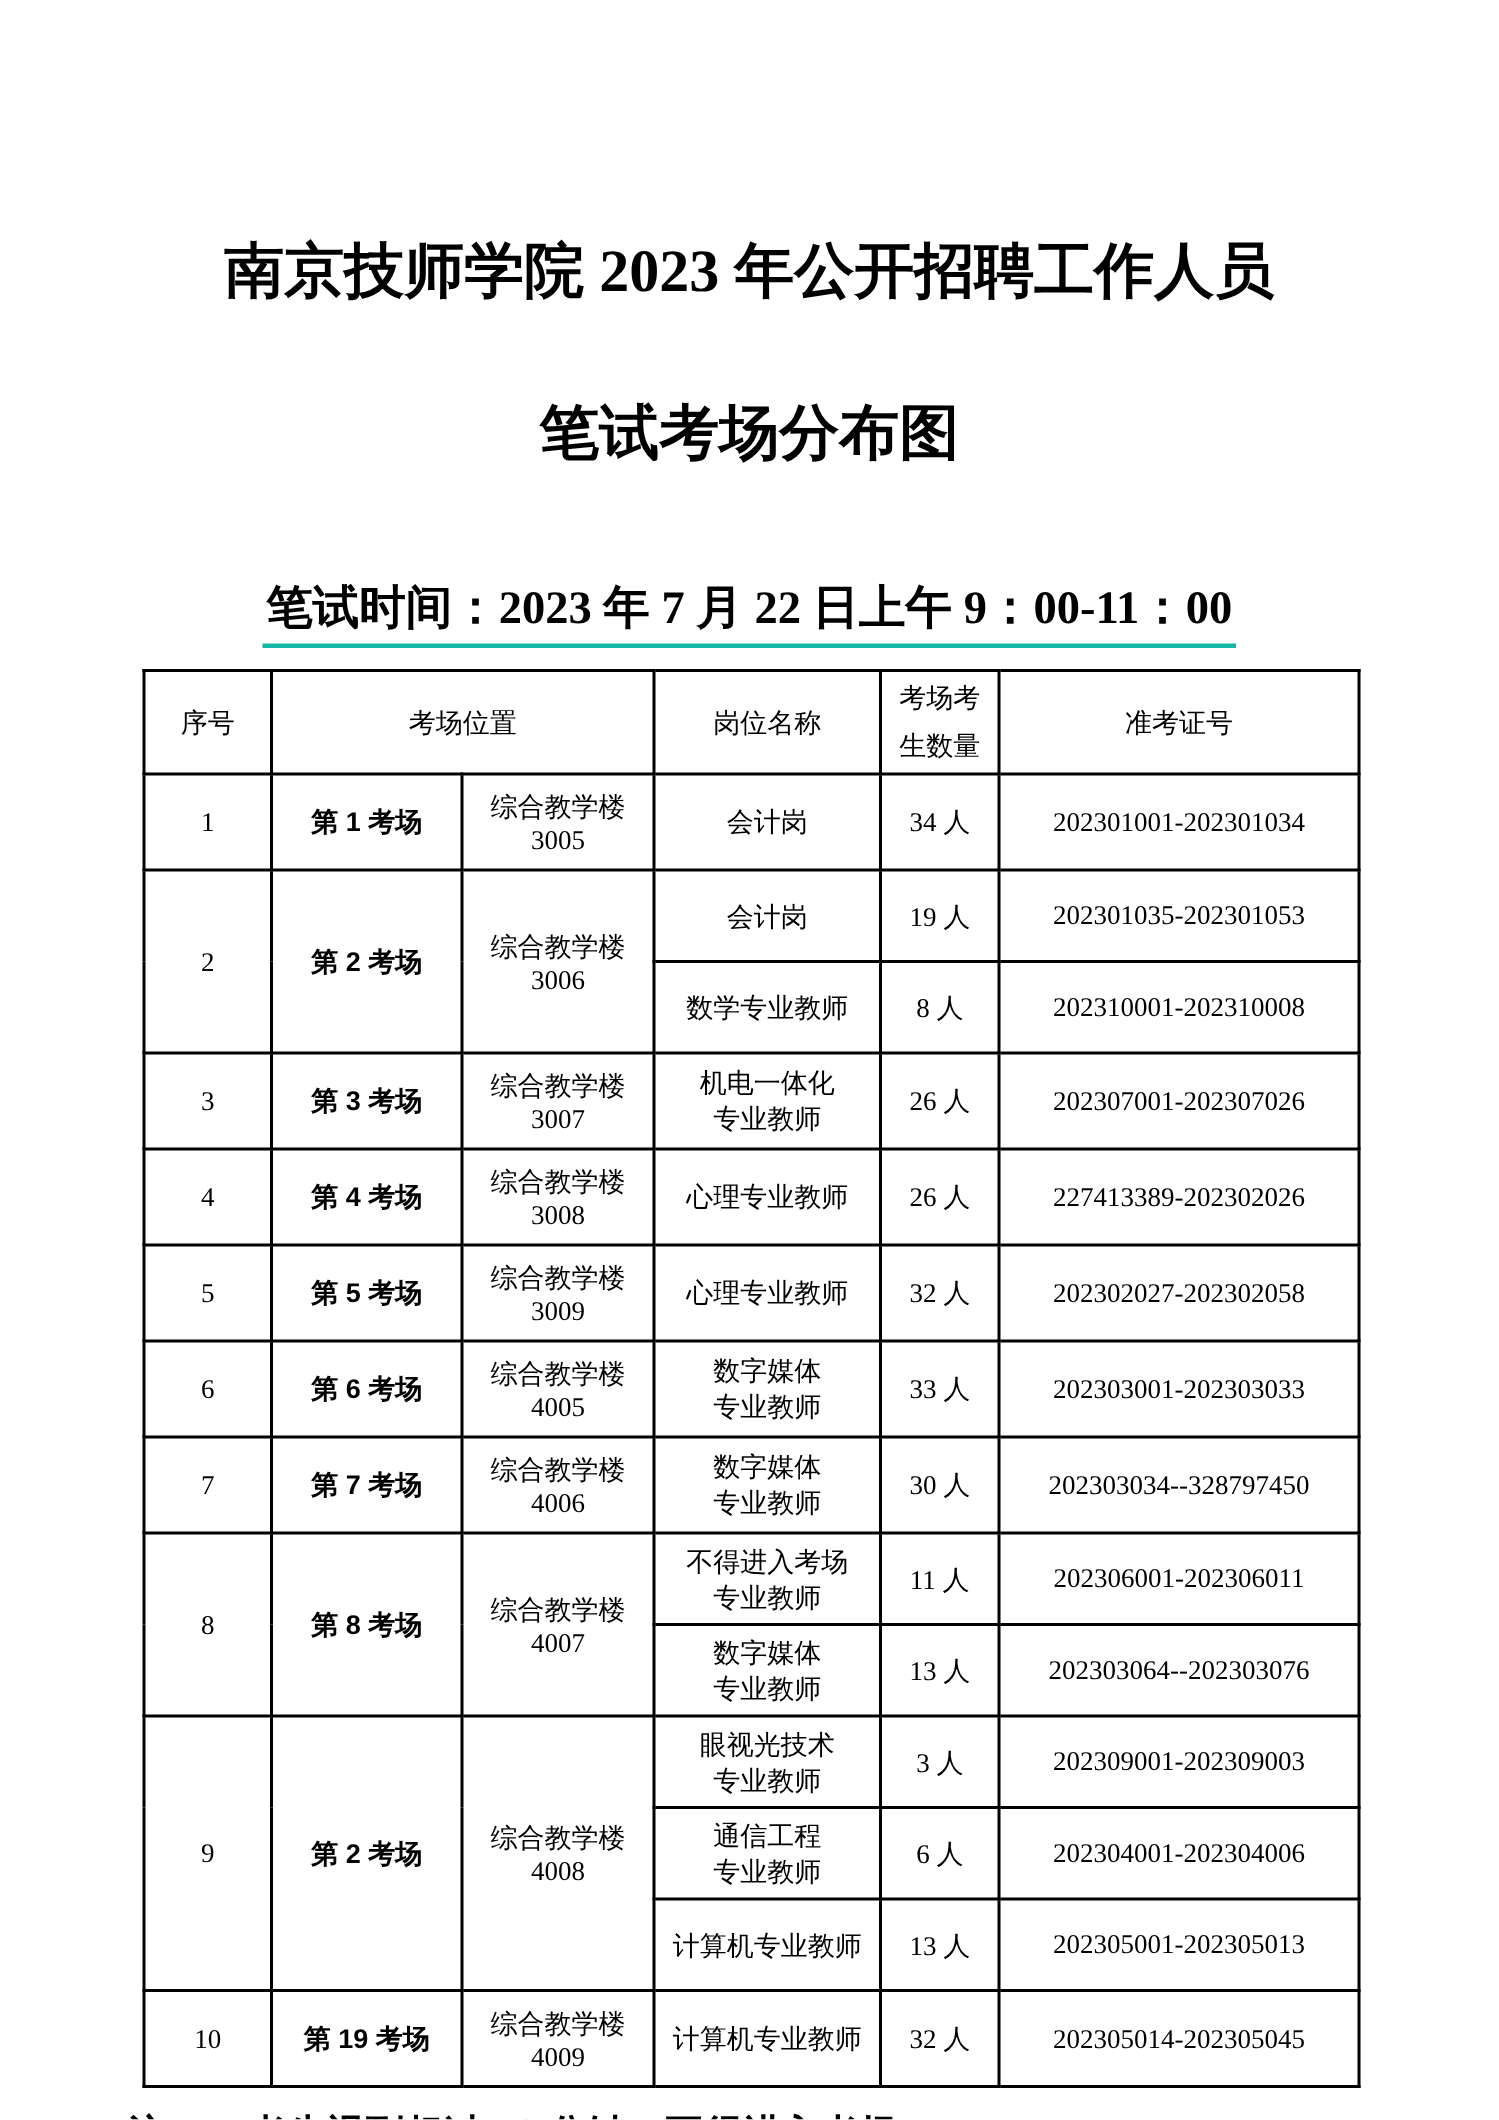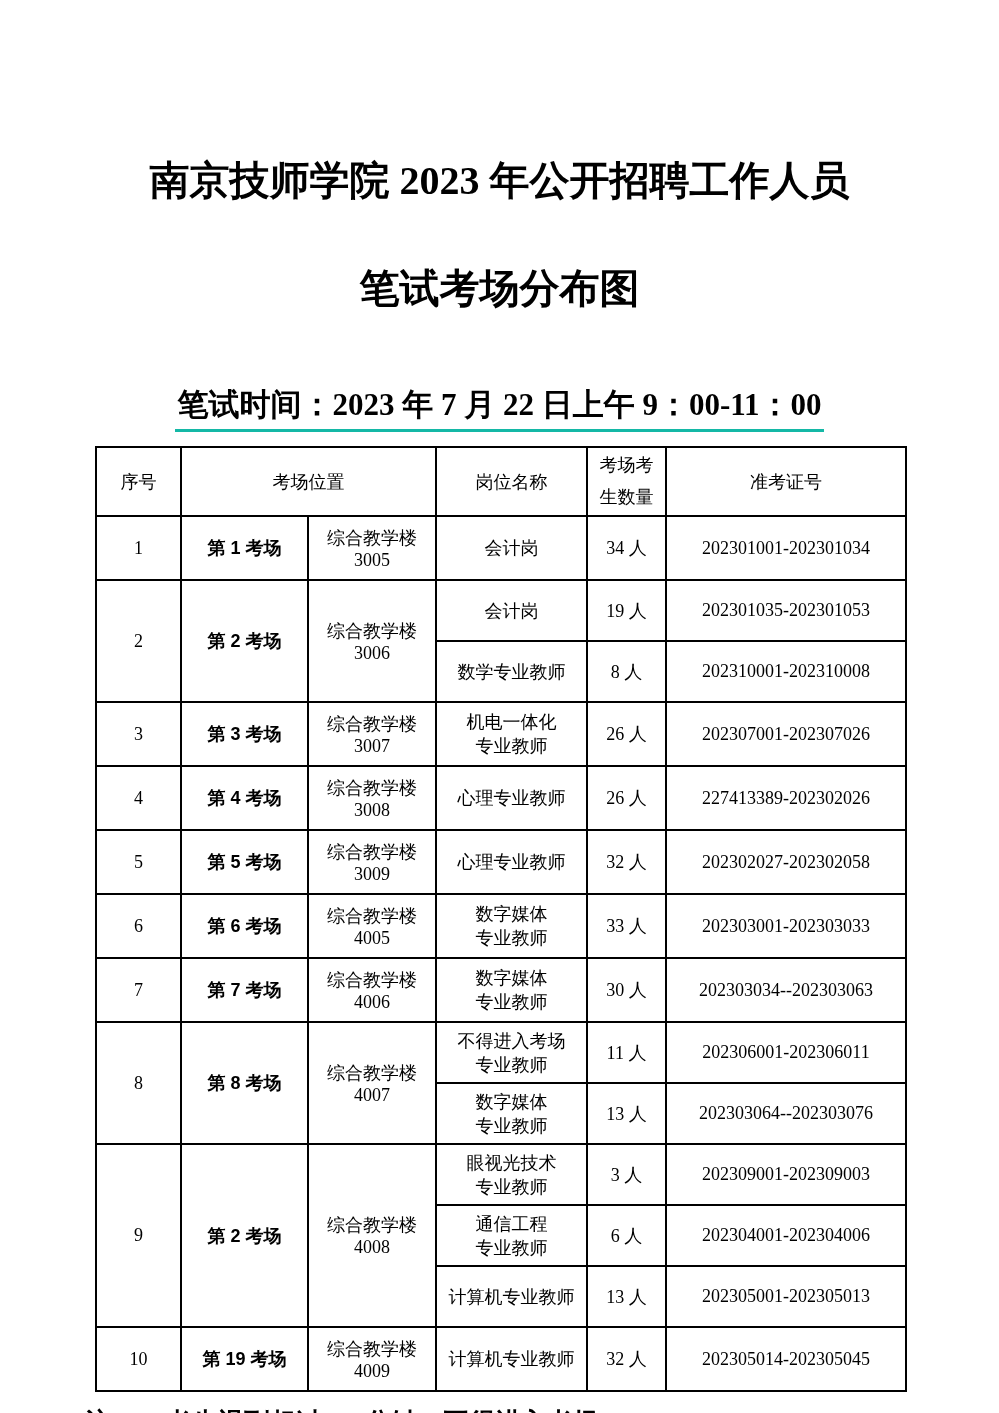--- a/index.html
+++ b/index.html
@@ -178,21 +178,21 @@
     </tr>
 
     <tr class="rh-single">
       <td class="serif">7</td>
       <td class="room">第 7 考场</td>
       <td class="serif">综合教学楼
 4006</td>
       <td class="serif">数字媒体
 专业教师</td>
       <td class="serif">30 人</td>
-      <td class="serif">202303034--202303063</td>
+      <td class="serif">202303034--328797450</td>
     </tr>
 
     <tr class="rh-sub">
       <td class="serif" rowspan="2">8</td>
       <td class="room" rowspan="2">第 8 考场</td>
       <td class="serif" rowspan="2">综合教学楼
 4007</td>
       <td class="serif">不得进入考场
 专业教师</td>
       <td class="serif">11 人</td>

